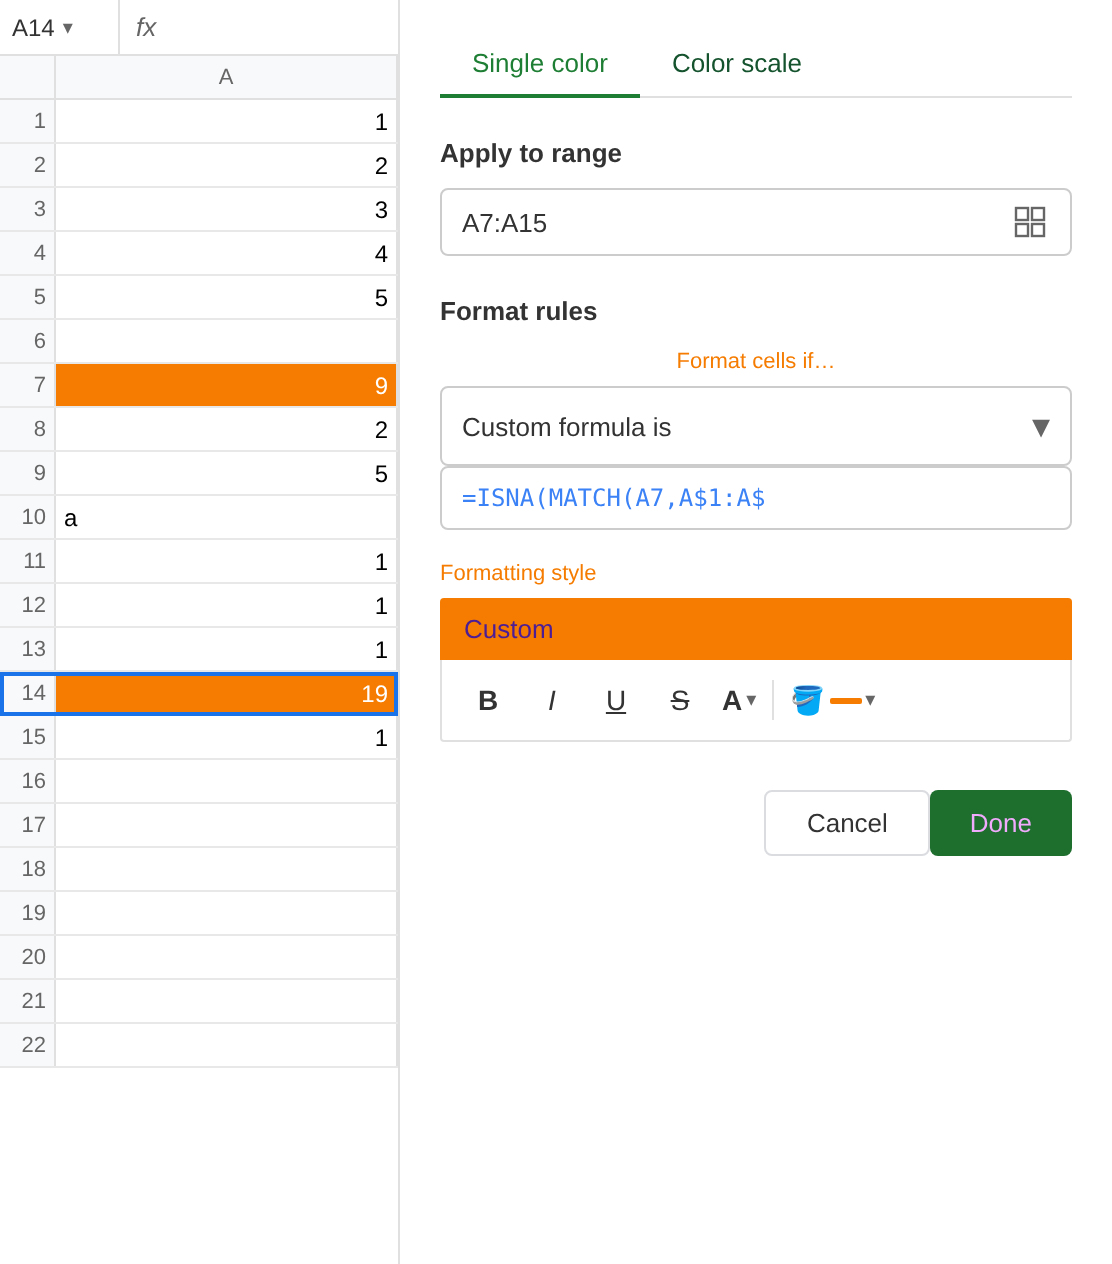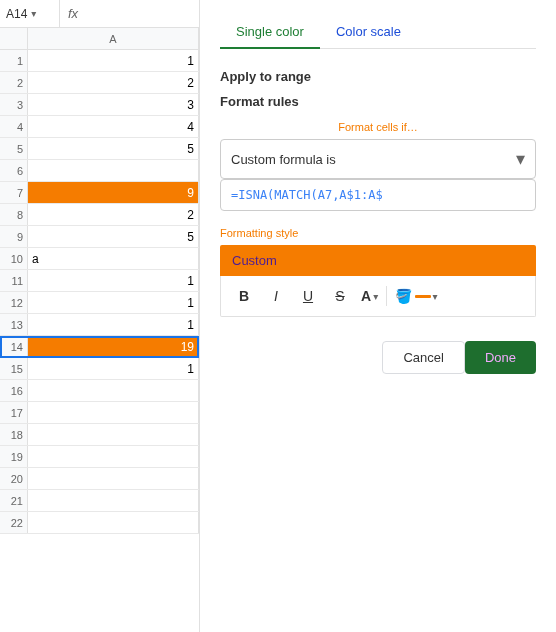--- a/index.html
+++ b/index.html
@@ -141,21 +141,21 @@
       border-bottom: 1px solid #e0e0e0;
       margin-bottom: 20px;
       gap: 0;
     }
 
     .tab {
       padding: 8px 16px;
       font-size: 13px;
       cursor: pointer;
       border-bottom: 2px solid transparent;
-      color: #1d4ed8;
+      color: #14532d;
       margin-bottom: -1px;
     }
 
     .tab.active {
       color: #1e7e34;
       border-bottom: 2px solid #1e7e34;
       font-weight: 500;
     }
 
     .section-title {
@@ -461,20 +461,31 @@
 </div>
 
 <div class="panel">
 
   <div class="tabs">
     <div class="tab active">Single color</div>
     <div class="tab">Color scale</div>
   </div>
 
   <div class="section-title">Apply to range</div>
+  <div class="range-input-row">
+    <input class="range-input" value="A7:A15" style="">
+    <div class="grid-icon">
+      <svg width="16" height="16" viewBox="0 0 16 16" fill="none">
+        <rect x="1" y="1" width="6" height="6" stroke="#666" stroke-width="1.2" fill="none"></rect>
+        <rect x="9" y="1" width="6" height="6" stroke="#666" stroke-width="1.2" fill="none"></rect>
+        <rect x="1" y="9" width="6" height="6" stroke="#666" stroke-width="1.2" fill="none"></rect>
+        <rect x="9" y="9" width="6" height="6" stroke="#666" stroke-width="1.2" fill="none"></rect>
+      </svg>
+    </div>
+  </div>
 
   <div class="format-rules-title">Format rules</div>
   <div class="format-cells-if-label">Format cells if…</div>
   <div class="dropdown-select">
     <span class="dropdown-select-text">Custom formula is</span>
     <span class="dropdown-arrow">▾</span>
   </div>
 
   <div class="formula-input-box">=ISNA(MATCH(A7,A$1:A$</div>
 

